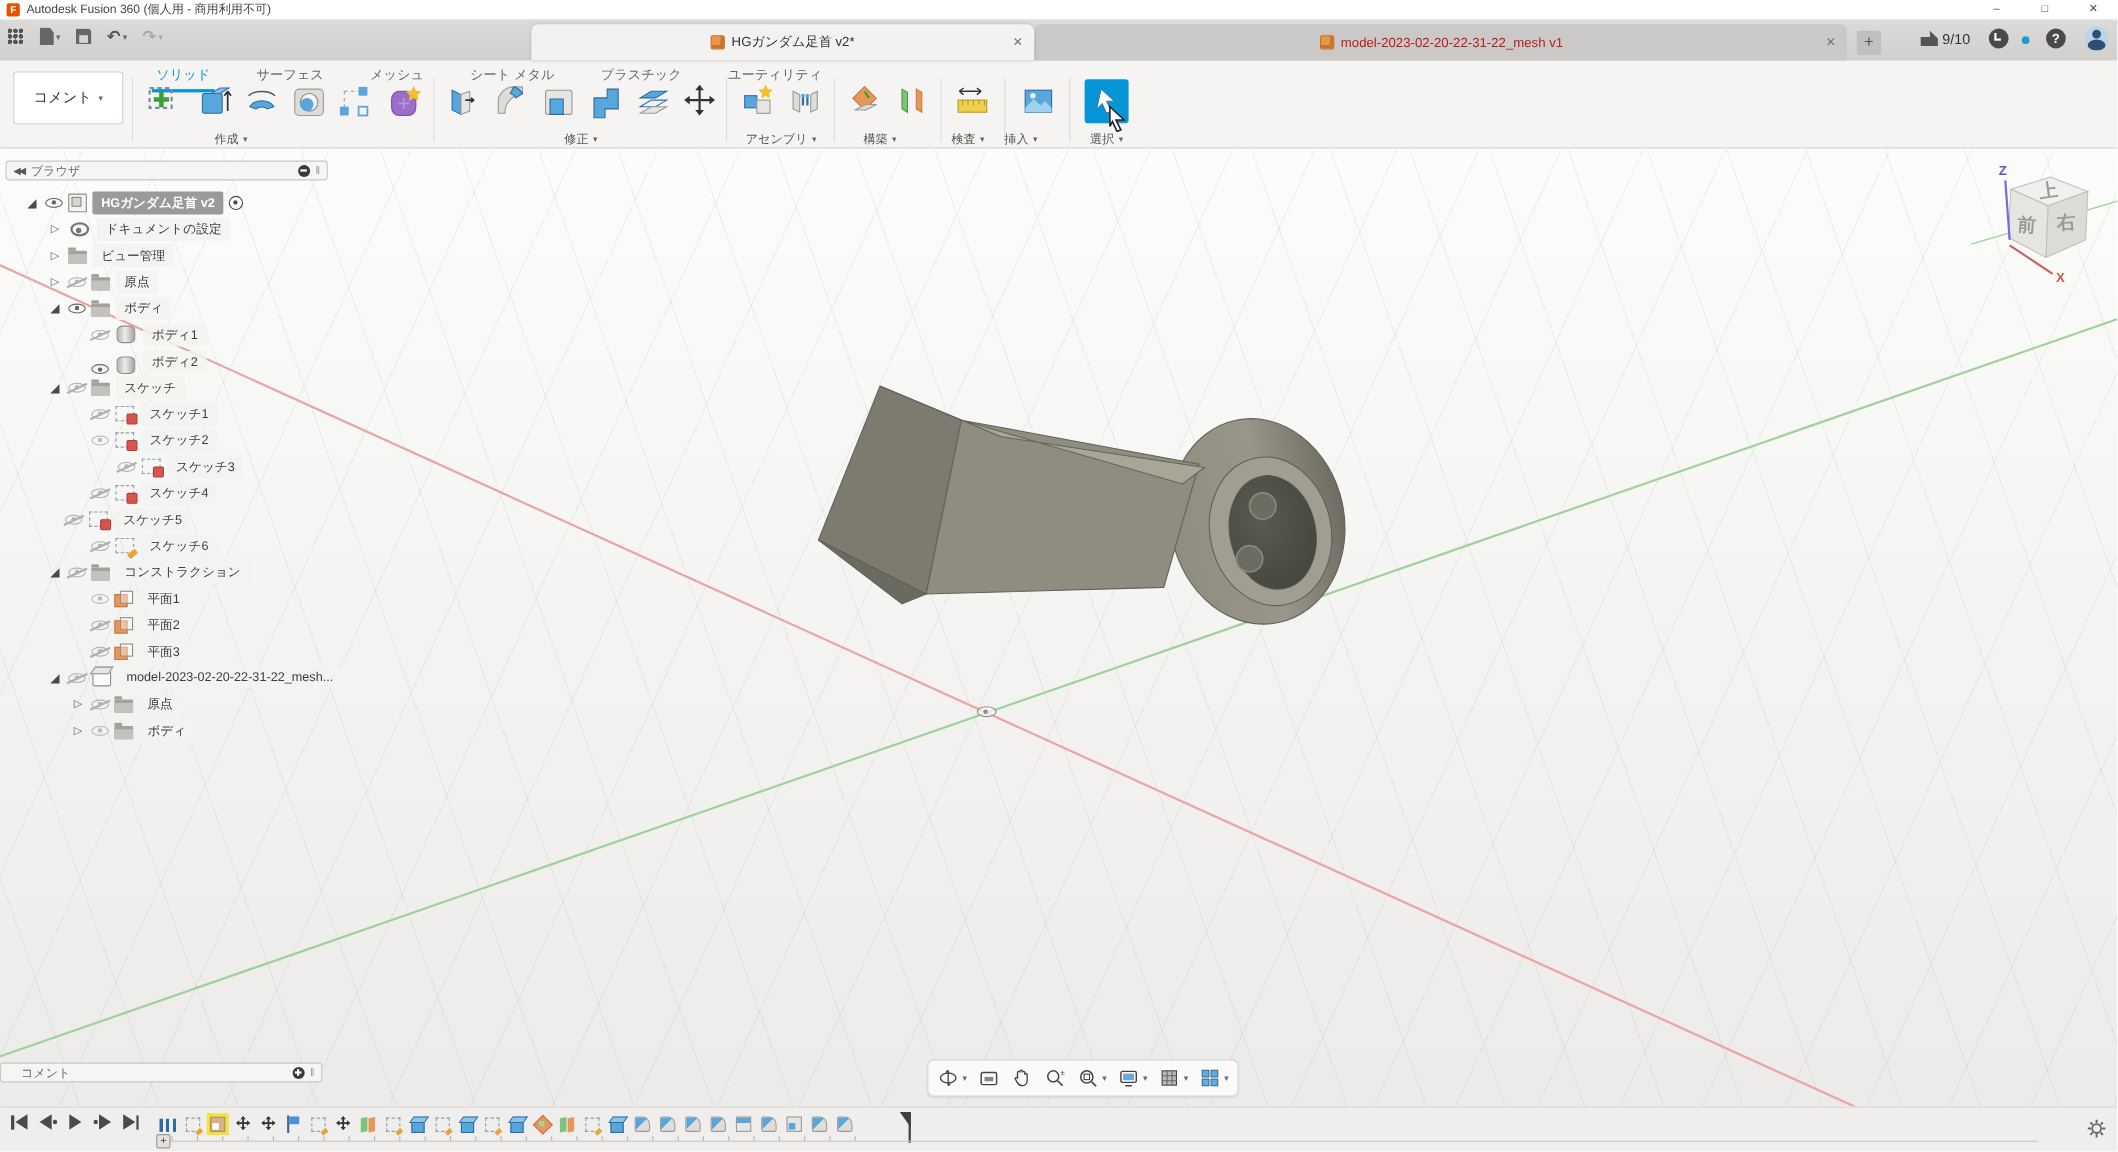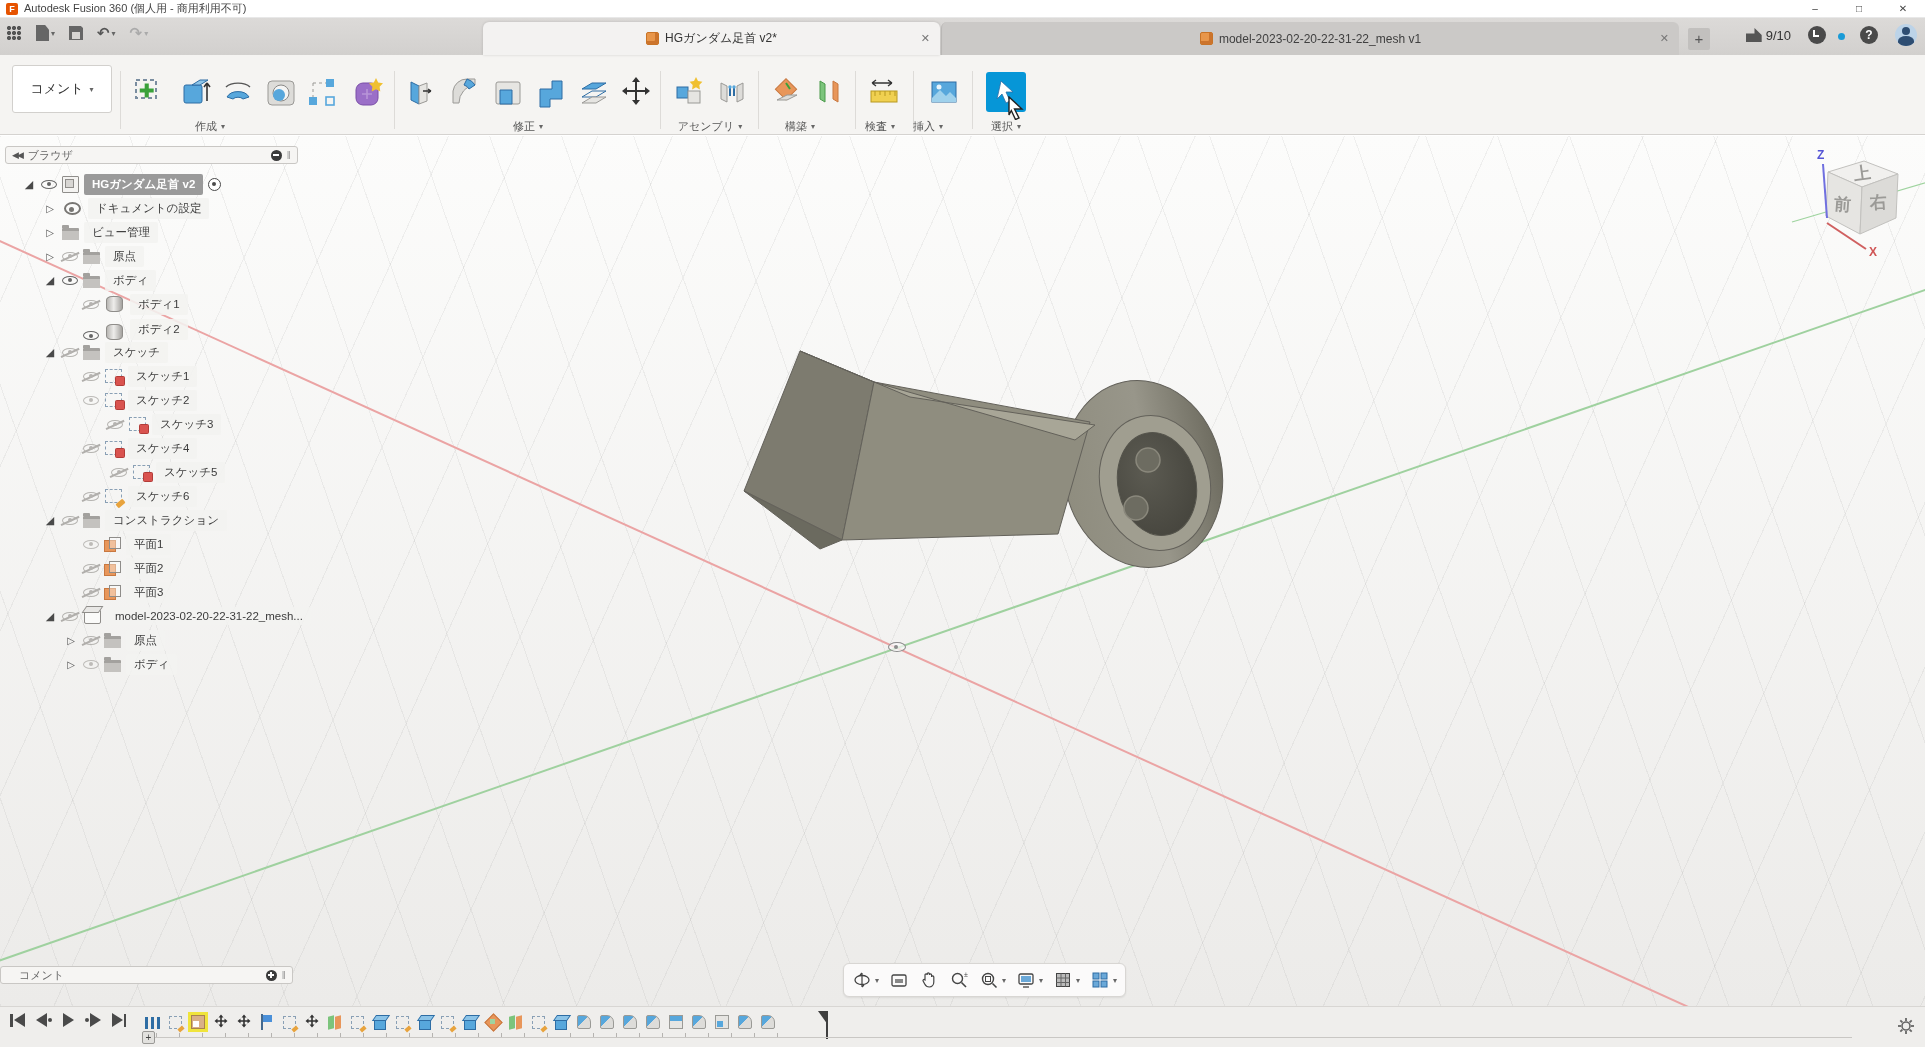--- a/index.html
+++ b/index.html
@@ -38,21 +38,21 @@
   .caret { font-size:8px; color:#666; }
   .caret.dim { color:#aaa; }
   .undo { font-size:15px; font-weight:bold; color:#555; transform:scaleX(-1); display:inline-block;}
   .redo { font-size:15px; font-weight:bold; color:#aaa; }
 
   .doctab { position:absolute; top:4px; height:33px; display:flex; align-items:center; border-radius:6px 6px 0 0; }
   .doctab.active { left:483px; width:457px; background:#f3f2f1; box-shadow:0 0 3px rgba(0,0,0,.15); z-index:2;}
   .doctab.inactive { left:941px; width:738px; background:#cbc9c7; border-left:1px solid #bdbbb9;}
   .doctab .cube { width:13px; height:13px; background:#e8964a; border:1px solid #c87326; border-radius:2px; margin-right:6px;
     box-shadow:inset -3px -3px 0 rgba(180,90,20,.55); }
-  .doctab .dlabel { font-size:12px; color:#404040; white-space:nowrap; }
+  .doctab .dlabel { font-size:12px; color:#b91c1c; white-space:nowrap; }
   .doctab.active .dlabel { color:#333; }
   .doctab .tclose { margin-left:auto; margin-right:12px; font-size:11px; color:#777; cursor:default;}
   .doctab.active { justify-content:center; }
   .doctab.active .cube { margin-left:0; }
   .doctab.active .tclose { position:absolute; right:10px; margin:0;}
   .doctab.inactive { justify-content:center; }
   .doctab.inactive .tclose { position:absolute; right:10px; margin:0;}
   .newtab { position:absolute; left:1688px; top:10px; width:22px; height:22px; background:#c2c0be;
     text-align:center; line-height:21px; font-size:15px; color:#555; border-radius:2px;}
   .userarea { position:absolute; right:8px; top:6px; display:flex; align-items:center; gap:17px; }
@@ -259,20 +259,28 @@
     <span class="uico help">?</span>
     <span class="avatar"></span>
   </div>
 </div>
 
 <div class="ribbon">
   <div class="workspace-btn">
     <span>コメント</span>
     <span class="caret">▾</span>
   </div>
+  <div class="ribbon-tabs">
+    <span class="rtab active">ソリッド</span>
+    <span class="rtab">サーフェス</span>
+    <span class="rtab">メッシュ</span>
+    <span class="rtab">シート メタル</span>
+    <span class="rtab">プラスチック</span>
+    <span class="rtab">ユーティリティ</span>
+  </div>
 
   <div class="ricon" style="left:128px">
     <svg viewBox="0 0 34 34">
         <rect x="5" y="5" width="20" height="18" fill="none" stroke="#7a8da0" stroke-width="2" stroke-dasharray="4 3"></rect>
         <path d="M18 20 h6 v-6 h5 v6 h6 v5 h-6 v6 h-5 v-6 h-6 z" transform="translate(-6 -3) scale(0.82)" fill="#3aa13a"></path>
       </svg>
   </div>
   <div class="ricon" style="left:175px">
     <svg viewBox="0 0 34 34">
         <rect x="6" y="10" width="18" height="18" rx="2" fill="#57a7dc" stroke="#2e6da4"></rect>
@@ -555,21 +563,21 @@
         <span class="eye hidden"></span>
         <span class="tico i-sketch-lock"></span>
         <span class="tlabel">スケッチ3</span>
       </div>
       <div class="trow" style="padding-left: 64px;">
         <span class="exp "></span>
         <span class="eye hidden"></span>
         <span class="tico i-sketch-lock"></span>
         <span class="tlabel">スケッチ4</span>
       </div>
-      <div class="trow" style="padding-left: 92px;">
+      <div class="trow" style="padding-left: 40px;">
         <span class="exp "></span>
         <span class="eye hidden"></span>
         <span class="tico i-sketch-lock"></span>
         <span class="tlabel">スケッチ5</span>
       </div>
       <div class="trow" style="padding-left: 64px;">
         <span class="exp "></span>
         <span class="eye hidden"></span>
         <span class="tico i-sketch-pencil"></span>
         <span class="tlabel">スケッチ6</span>

